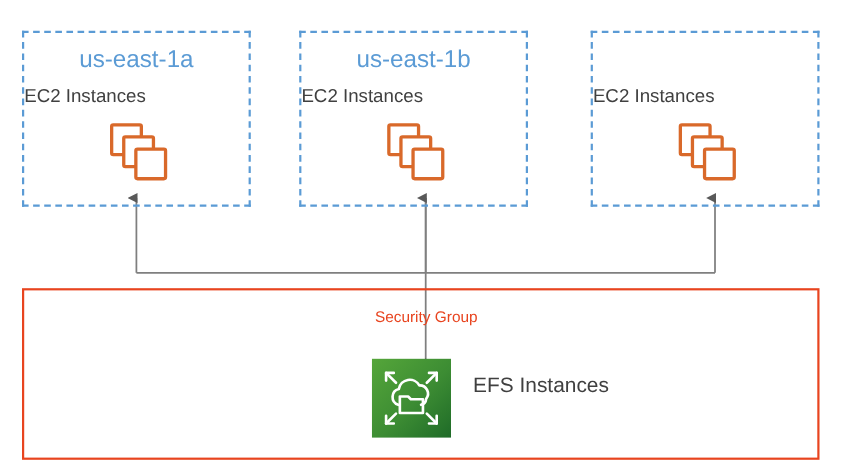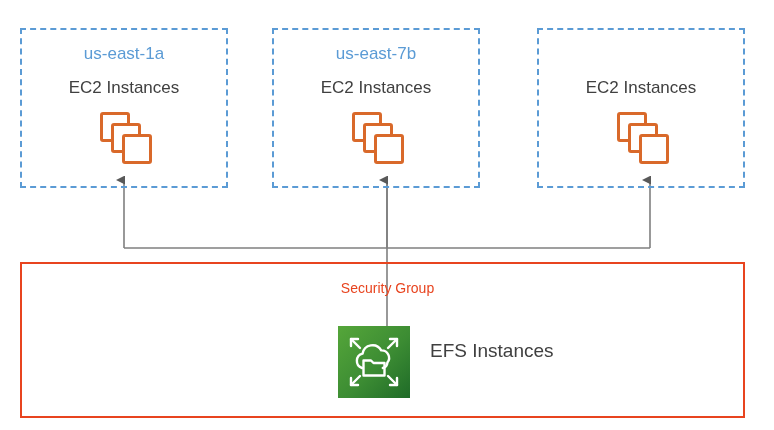--- a/index.html
+++ b/index.html
@@ -27,30 +27,29 @@
     border: 2px dashed #5B9BD5;
     background: transparent;
   }
   .az-label {
     position: absolute;
     left: 0;
     right: 0;
     top: 14px;
     text-align: center;
     color: #5B9BD5;
-    font-size: 17px;
+    font-size: 22px;
     line-height: 20px;
     white-space: nowrap;
   }
   .az-sublabel {
     position: absolute;
     left: 0;
     right: 0;
     top: 48px;
-    text-align: center;
     color: #404040;
     font-size: 17px;
     line-height: 20px;
     white-space: nowrap;
   }
 
   
   .ec2-icon {
     position: absolute;
     width: 62px;
@@ -140,21 +139,21 @@
     <div class="az-label">us-east-1a</div>
     <div class="az-sublabel">EC2 Instances</div>
     <div class="ec2-icon">
       <div class="sq sq-back"></div>
       <div class="sq sq-mid"></div>
       <div class="sq sq-front"></div>
     </div>
   </div>
 
   <div class="az-box" style="left:272px; top:28px; width:208px; height:160px;">
-    <div class="az-label">us-east-7b</div>
+    <div class="az-label">us-east-1b</div>
     <div class="az-sublabel">EC2 Instances</div>
     <div class="ec2-icon">
       <div class="sq sq-back"></div>
       <div class="sq sq-mid"></div>
       <div class="sq sq-front"></div>
     </div>
   </div>
 
   <div class="az-box" style="left:537px; top:28px; width:208px; height:160px;">
     <div class="az-sublabel">EC2 Instances</div>

